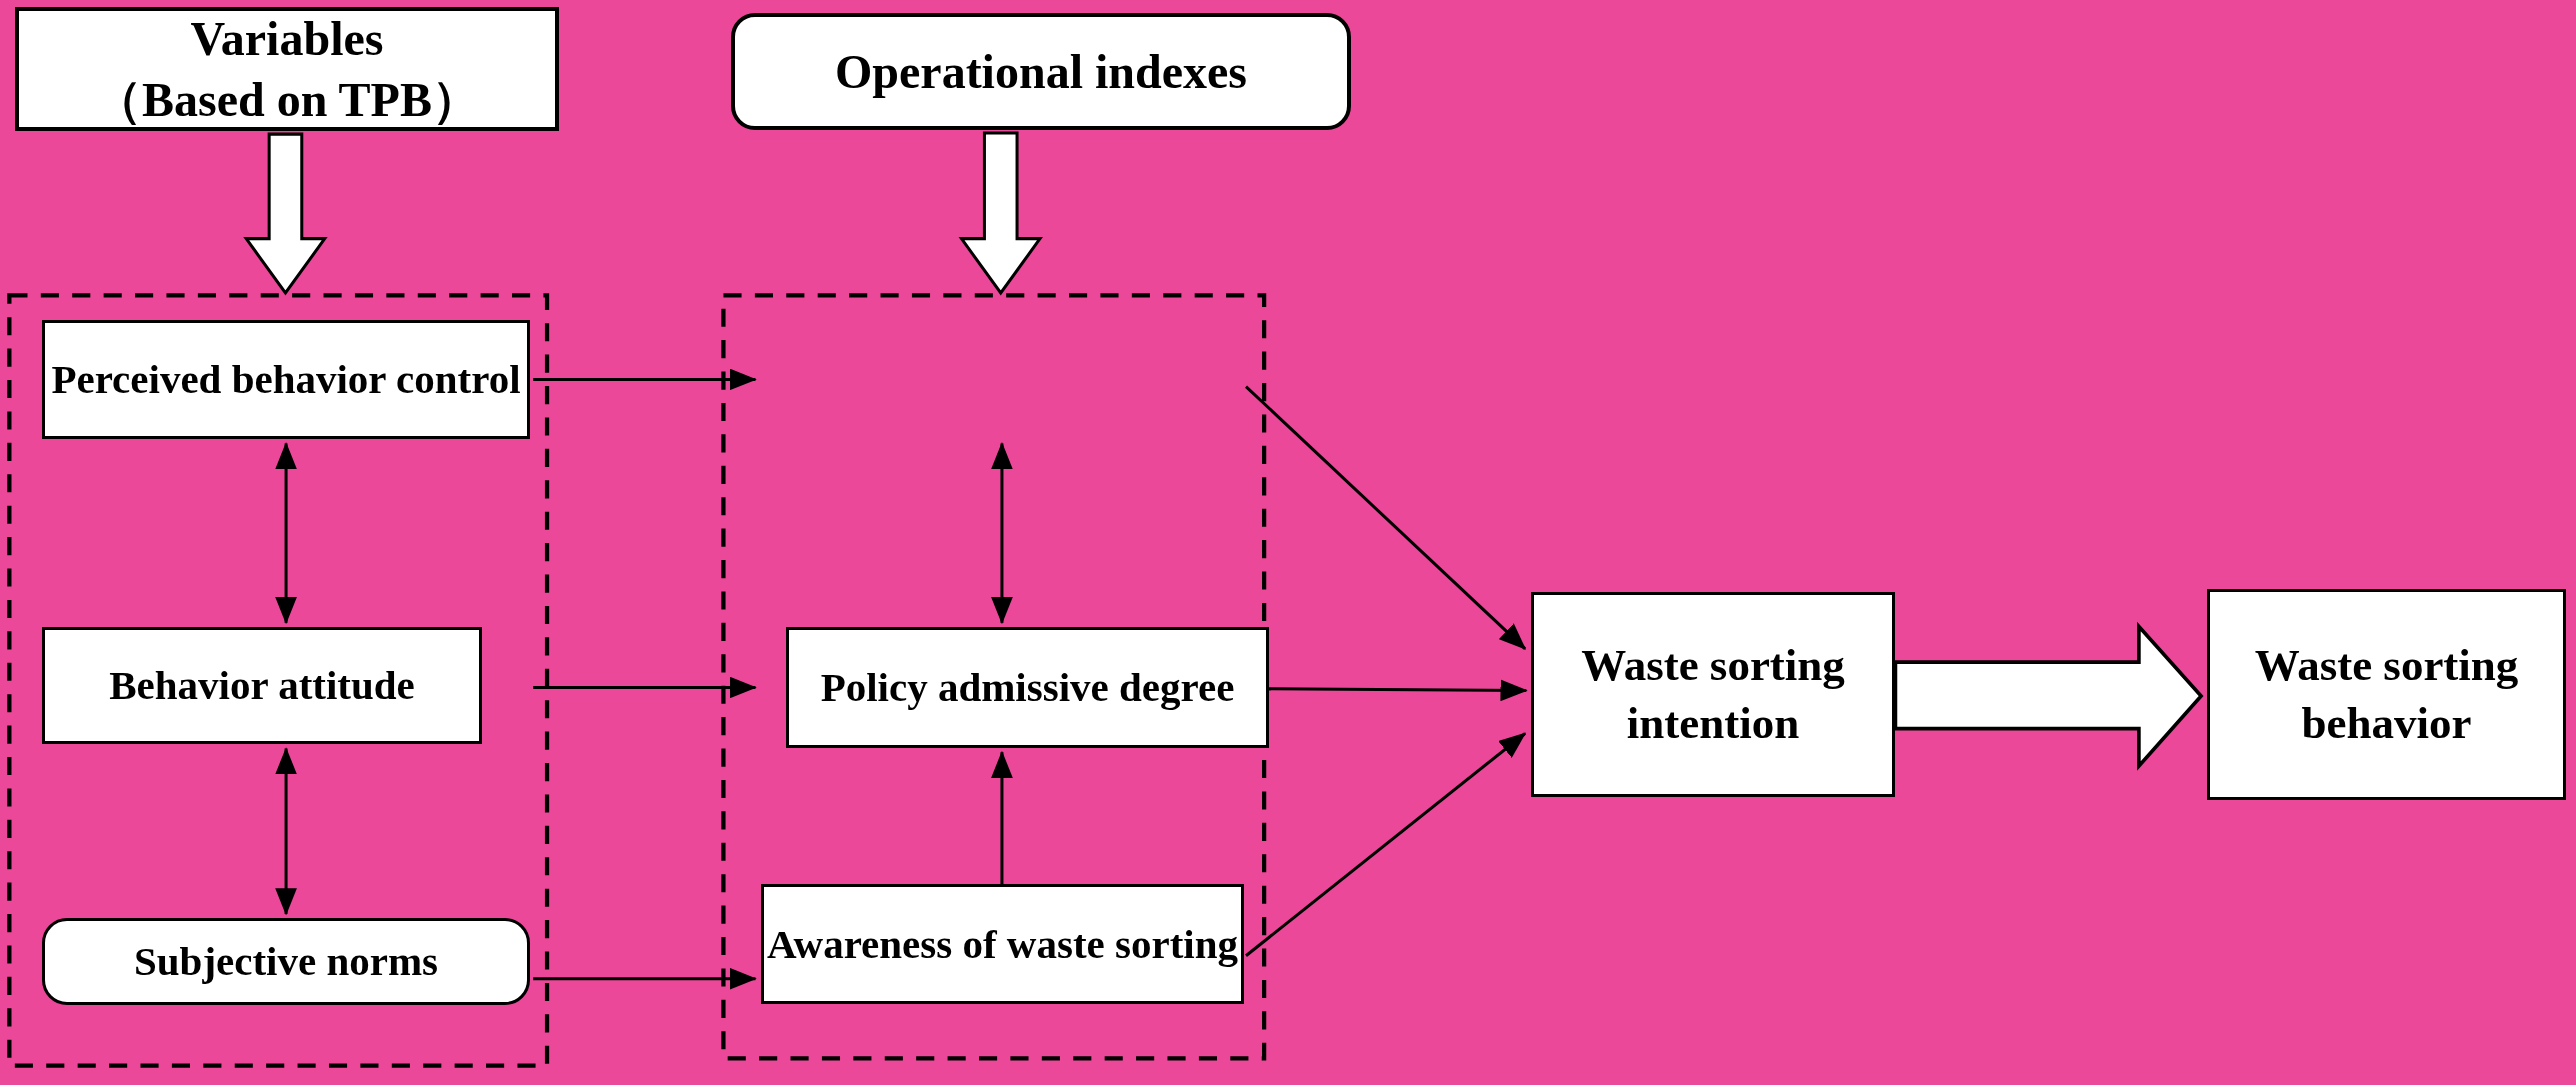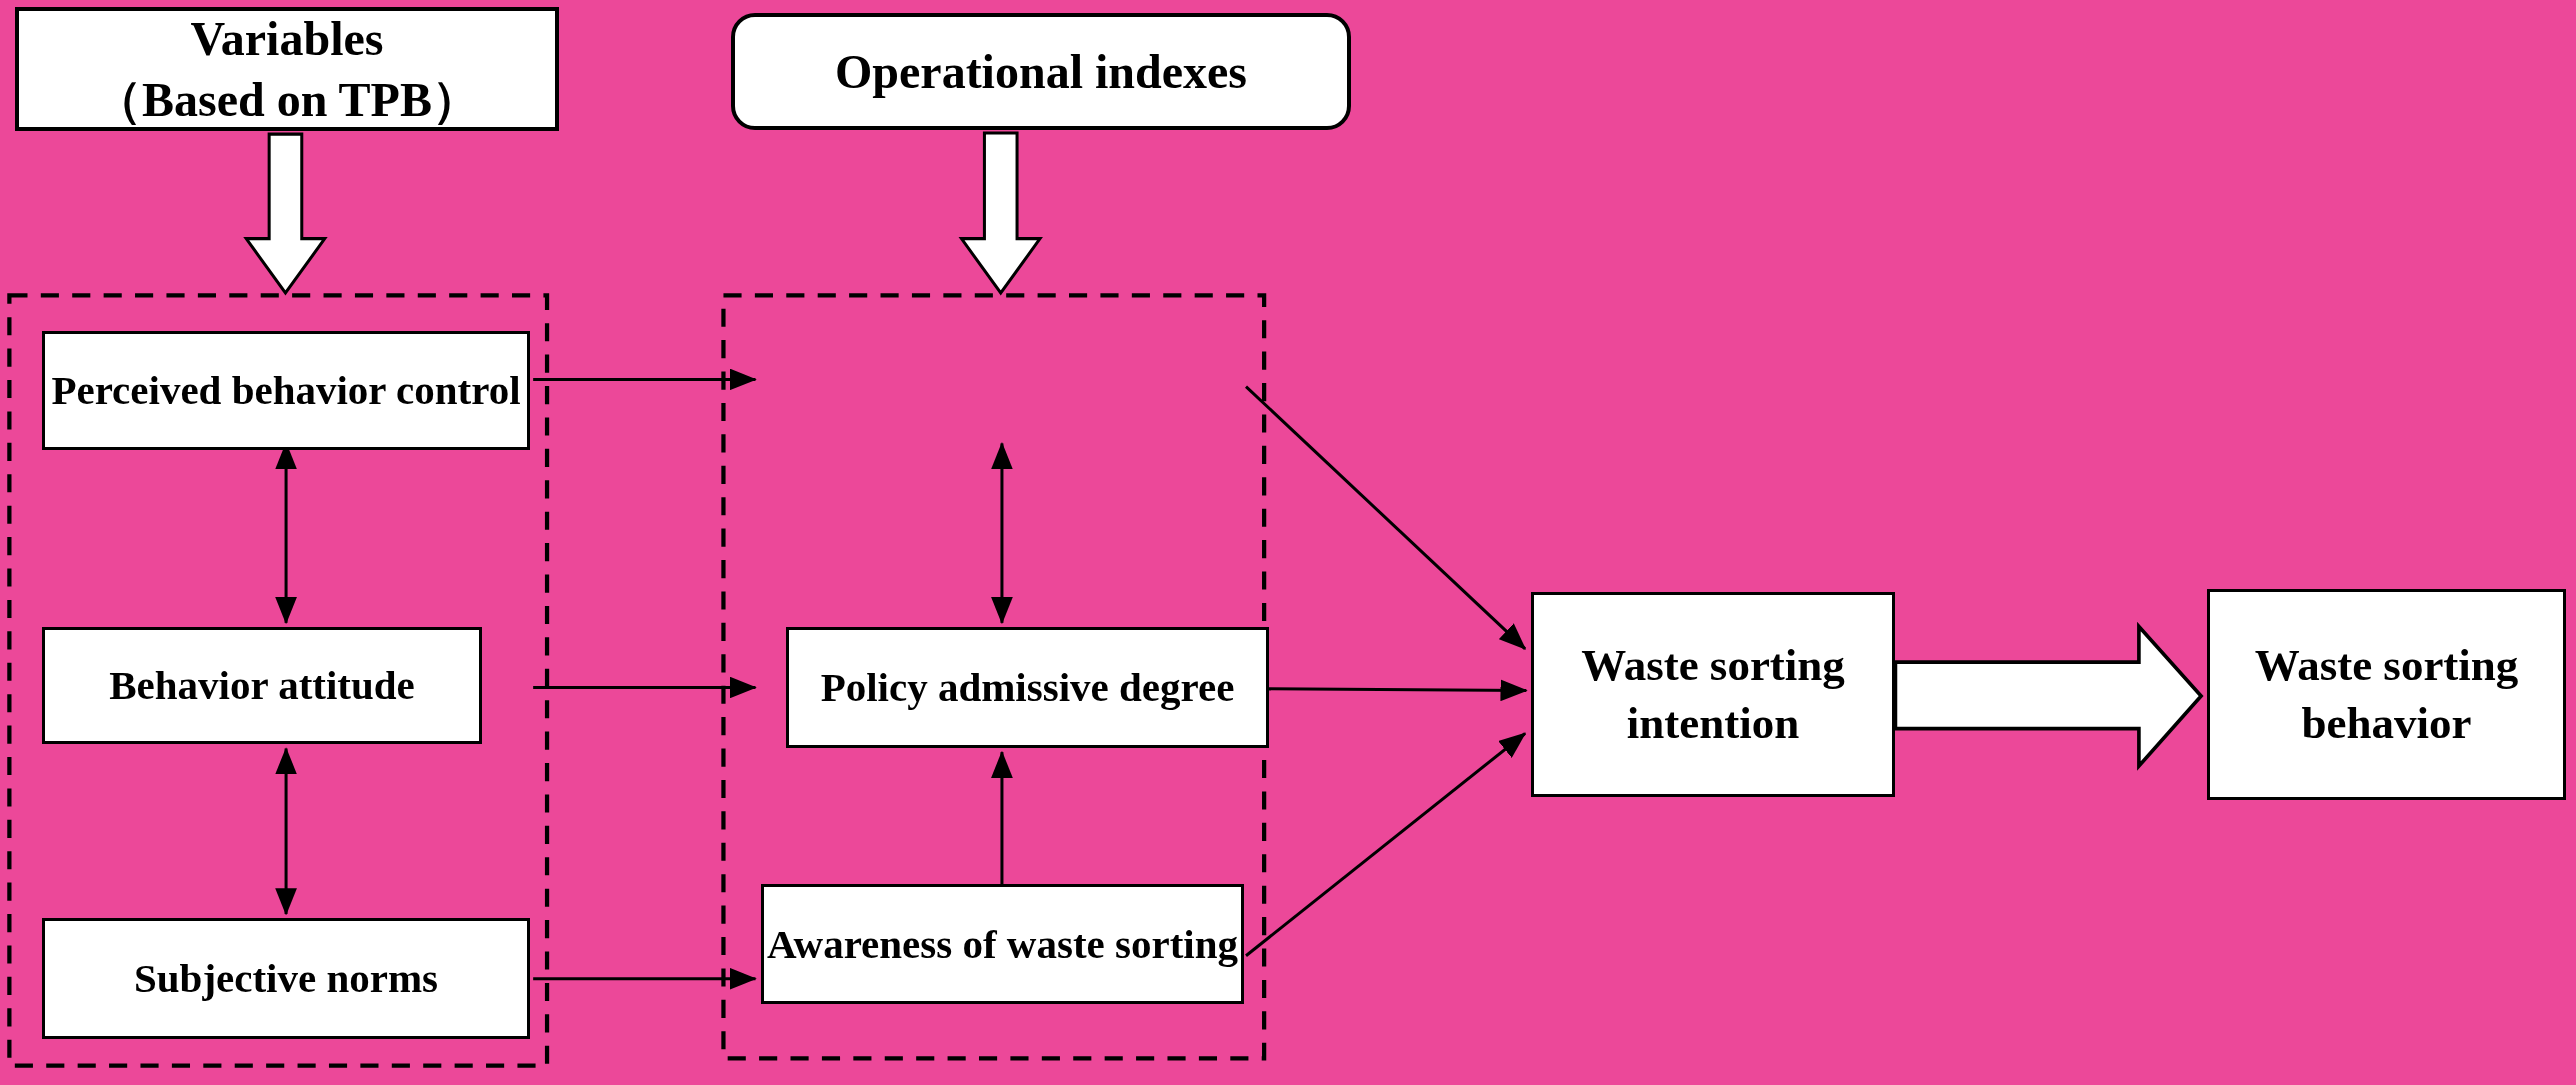--- a/index.html
+++ b/index.html
@@ -31,23 +31,23 @@
   }
   .header-box { border-width: 4.2px; font-size: 48px; }
   .row-box    { font-size: 41px; }
   .outcome-box{ border-width: 3.6px; font-size: 45px; }
 
   
   #box-variables   { left: 15px;   top: 7.3px;  width: 544px; height: 124px; }
   #box-operational { left: 731px; top: 13.3px;  width: 620px; height: 117px; border-radius: 24px; }
 
   
-  #box-perceived { left: 42px; top: 320px;  width: 488px; height: 119px; margin-top: 11px; }
+  #box-perceived { left: 42px; top: 320px;  width: 488px; height: 119px; }
   #box-attitude  { left: 42px; top: 627px; width: 440px; height: 117px; }
-  #box-norms     { left: 42px; top: 918px; width: 488px; height: 121px; }
+  #box-norms     { left: 42px; top: 918px; width: 488px; height: 87px; border-radius: 25px; }
 
   
   #box-cognitive { left: 761px; top: 320px;  width: 483px; height: 119px; }
   #box-admissive { left: 761px; top: 627px; width: 483px; height: 121px; margin-left: 25px; }
   #box-awareness { left: 761px; top: 884px; width: 483px; height: 120px; }
 
   
   #box-intention { left: 1531px; top: 592px; width: 364px; height: 205px; }
   #box-behavior  { left: 2207px; top: 589px; width: 359px; height: 211px; }
 </style>

